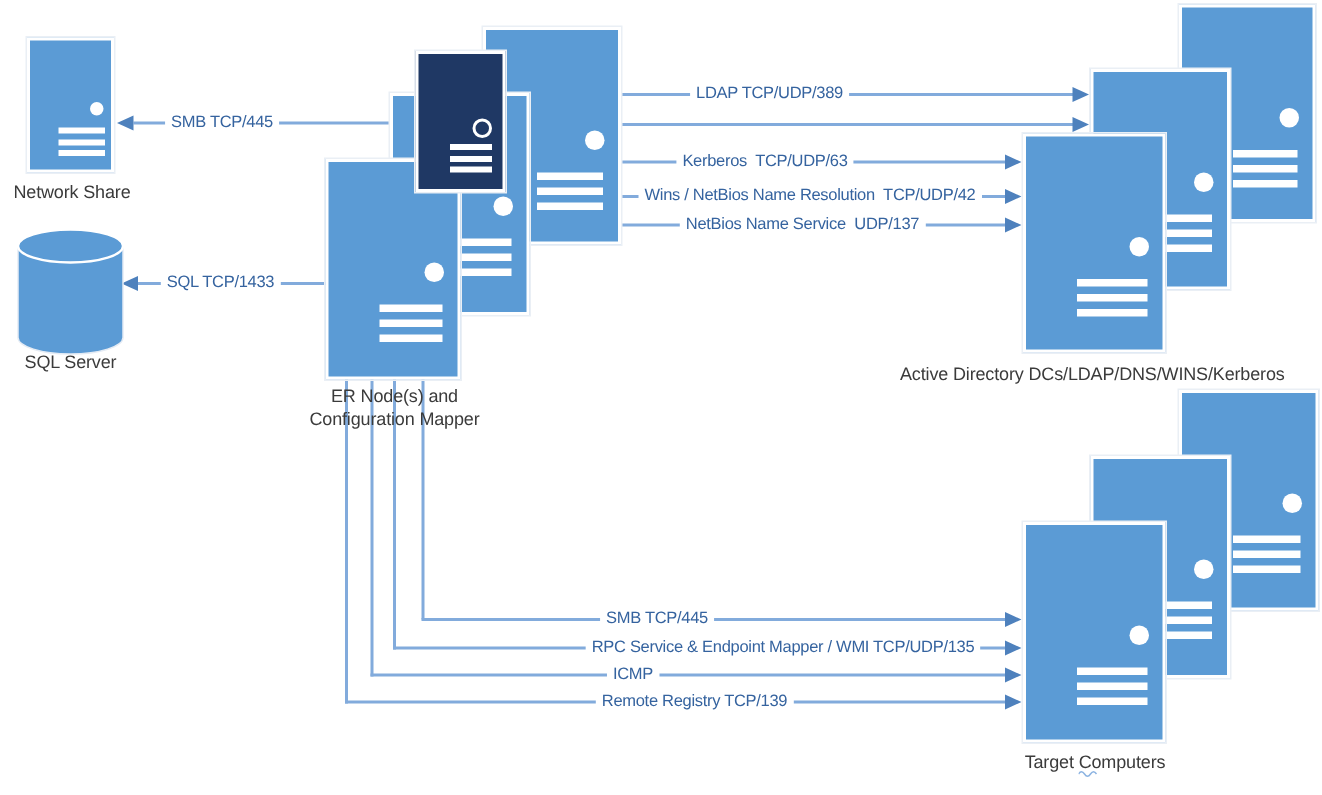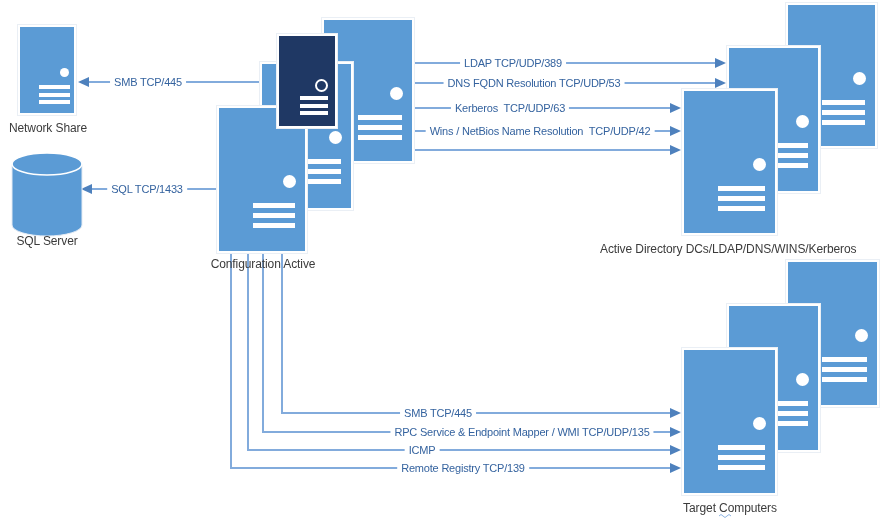--- a/index.html
+++ b/index.html
@@ -146,32 +146,33 @@
   </div>
 
   <svg style="position:absolute;left:8px;top:151px" width="78" height="88">
     <path d="M4 13 v61 a35 11 0 0 0 70 0 v-61" fill="#5B9BD5" stroke="#E4EBF4" stroke-width="1"></path>
     <ellipse cx="39" cy="13" rx="35" ry="11" fill="#5B9BD5" stroke="#FFFFFF" stroke-width="1.6"></ellipse>
   </svg>
 
   <div class="nlabel center" style="left:2px;top:121px;width:92px">Network Share</div>
   <div class="nlabel center" style="left:2px;top:234px;width:90px">SQL Server</div>
   <div class="nlabel center" style="left:150px;top:257px;width:226px">
-    <span style="display:block">Configuration Active</span>
+    <span style="display:block">ER Node(s) and</span>
+    <span style="display:block">Configuration Mapper</span>
   </div>
   <div class="nlabel" style="left:600px;top:242px;white-space:nowrap">Active Directory DCs/LDAP/DNS/WINS/Kerberos</div>
   <div class="nlabel center" style="left:662px;top:501px;width:136px">Target Computers</div>
   <svg style="position:absolute;left:719px;top:513px" width="16" height="6">
     <path d="M0 3 q2 -3 4 0 t4 0 t4 0" fill="none" stroke="#8DB4E2" stroke-width="1"></path>
   </svg>
 
   <div class="elabel" style="left:148px;top:82px">SMB TCP/445</div>
   <div class="elabel" style="left:147px;top:189px">SQL TCP/1433</div>
   <div class="elabel" style="left:513px;top:63px">LDAP TCP/UDP/389</div>
-  <div class="elabel" style="left:534px;top:83px">DNS FQDN Resolution TCP/UDP/53</div>
   <div class="elabel" style="left:510px;top:108px">Kerberos  TCP/UDP/63</div>
   <div class="elabel" style="left:540px;top:131px">Wins / NetBios Name Resolution  TCP/UDP/42</div>
+  <div class="elabel" style="left:535px;top:150px">NetBios Name Service  UDP/137</div>
   <div class="elabel" style="left:438px;top:413px">SMB TCP/445</div>
   <div class="elabel" style="left:522px;top:432px">RPC Service &amp; Endpoint Mapper / WMI TCP/UDP/135</div>
   <div class="elabel" style="left:422px;top:450px">ICMP</div>
   <div class="elabel" style="left:463px;top:468px">Remote Registry TCP/139</div>
 
 </div>
 
 </body></html>

